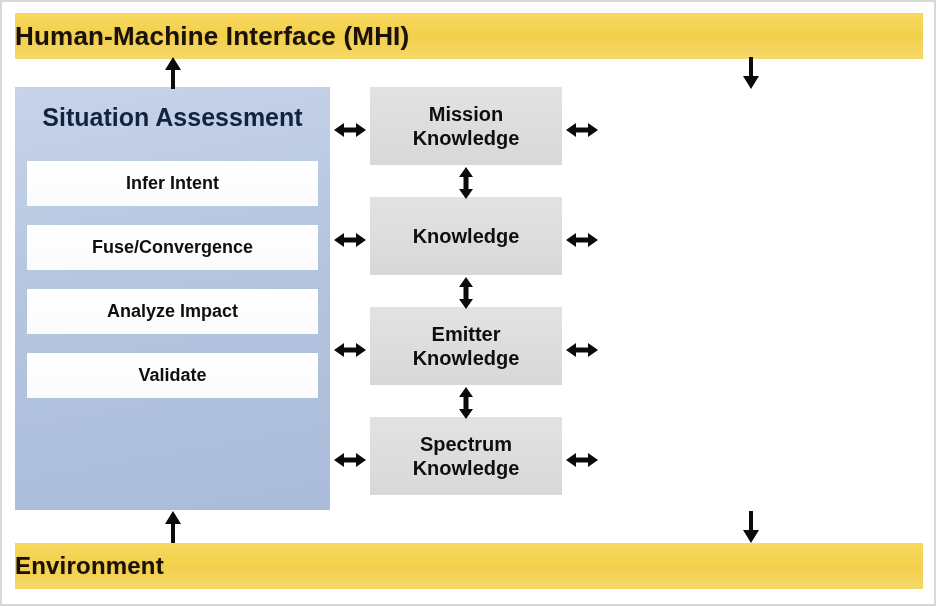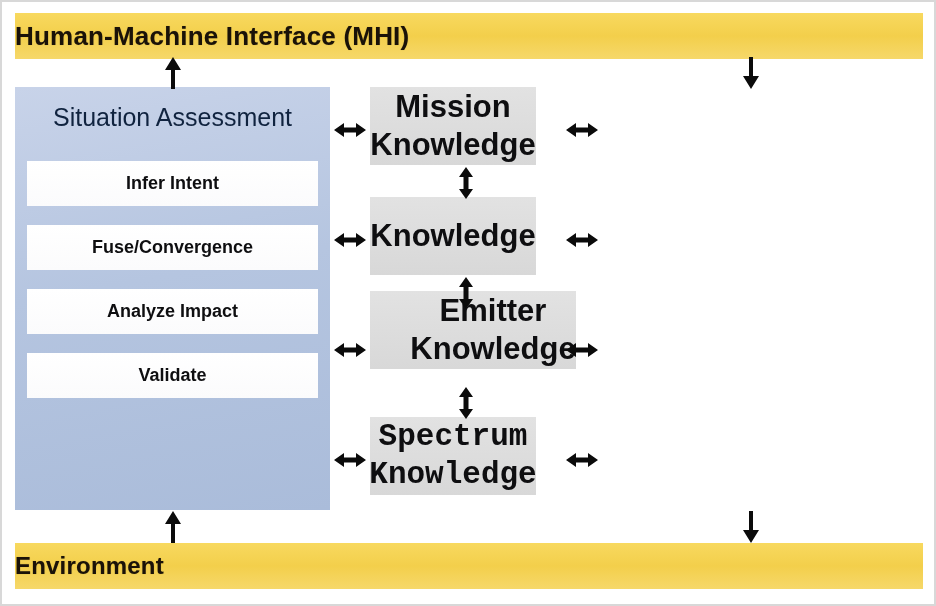--- a/index.html
+++ b/index.html
@@ -52,21 +52,21 @@
   #panel-right { left: 593px; top: 85px; width: 328px; height: 423px; }
 
   .panel-title {
     position: absolute;
     left: 0; right: 0; top: 0;
     height: 60px;
     display: flex;
     align-items: center;
     justify-content: center;
     font-size: 25px;
-    font-weight: normal;
+    font-weight: bold;
     color: #10233f;
     text-align: center;
   }
 
   .panel-items {
     position: absolute;
     left: 12px; right: 12px;
   }
   #left-items  { top: 74px; }
   #right-items { top: 125px; }
@@ -84,38 +84,38 @@
     color: #0e0e10;
   }
 
   
   #center-col {
     position: absolute;
     left: 368px; top: 85px; width: 192px; height: 423px;
   }
   .kbox {
     position: absolute;
-    left: 0; width: 166px; height: 78px;
+    left: 0; width: 192px; height: 78px;
     background: #dcdcdc;
     background: linear-gradient(180deg, #e2e2e2 0%, #d8d8d8 100%);
     display: flex;
     flex-direction: column;
     align-items: center;
     justify-content: center;
-    font-size: 31px;
+    font-size: 20px;
     font-weight: bold;
     color: #0e0e10;
     line-height: 1.22;
     text-align: center;
   }
   .kbox span { display: block; }
   #kbox-0 { top: 0px; }
   #kbox-1 { top: 110px; }
-  #kbox-2 { top: 204px; padding-left: 40px; }
-  #kbox-3 { top: 330px; font-family: Liberation Mono, monospace; }
+  #kbox-2 { top: 220px; }
+  #kbox-3 { top: 330px; }
 
   
   .arrow { position: absolute; }
   .arrow svg { display: block; }
 
   .h-arrow { width: 34px; height: 22px; }
   .v-arrow { width: 22px; height: 34px; }
   .v-single { width: 22px; height: 34px; }
 </style>
 </head>

